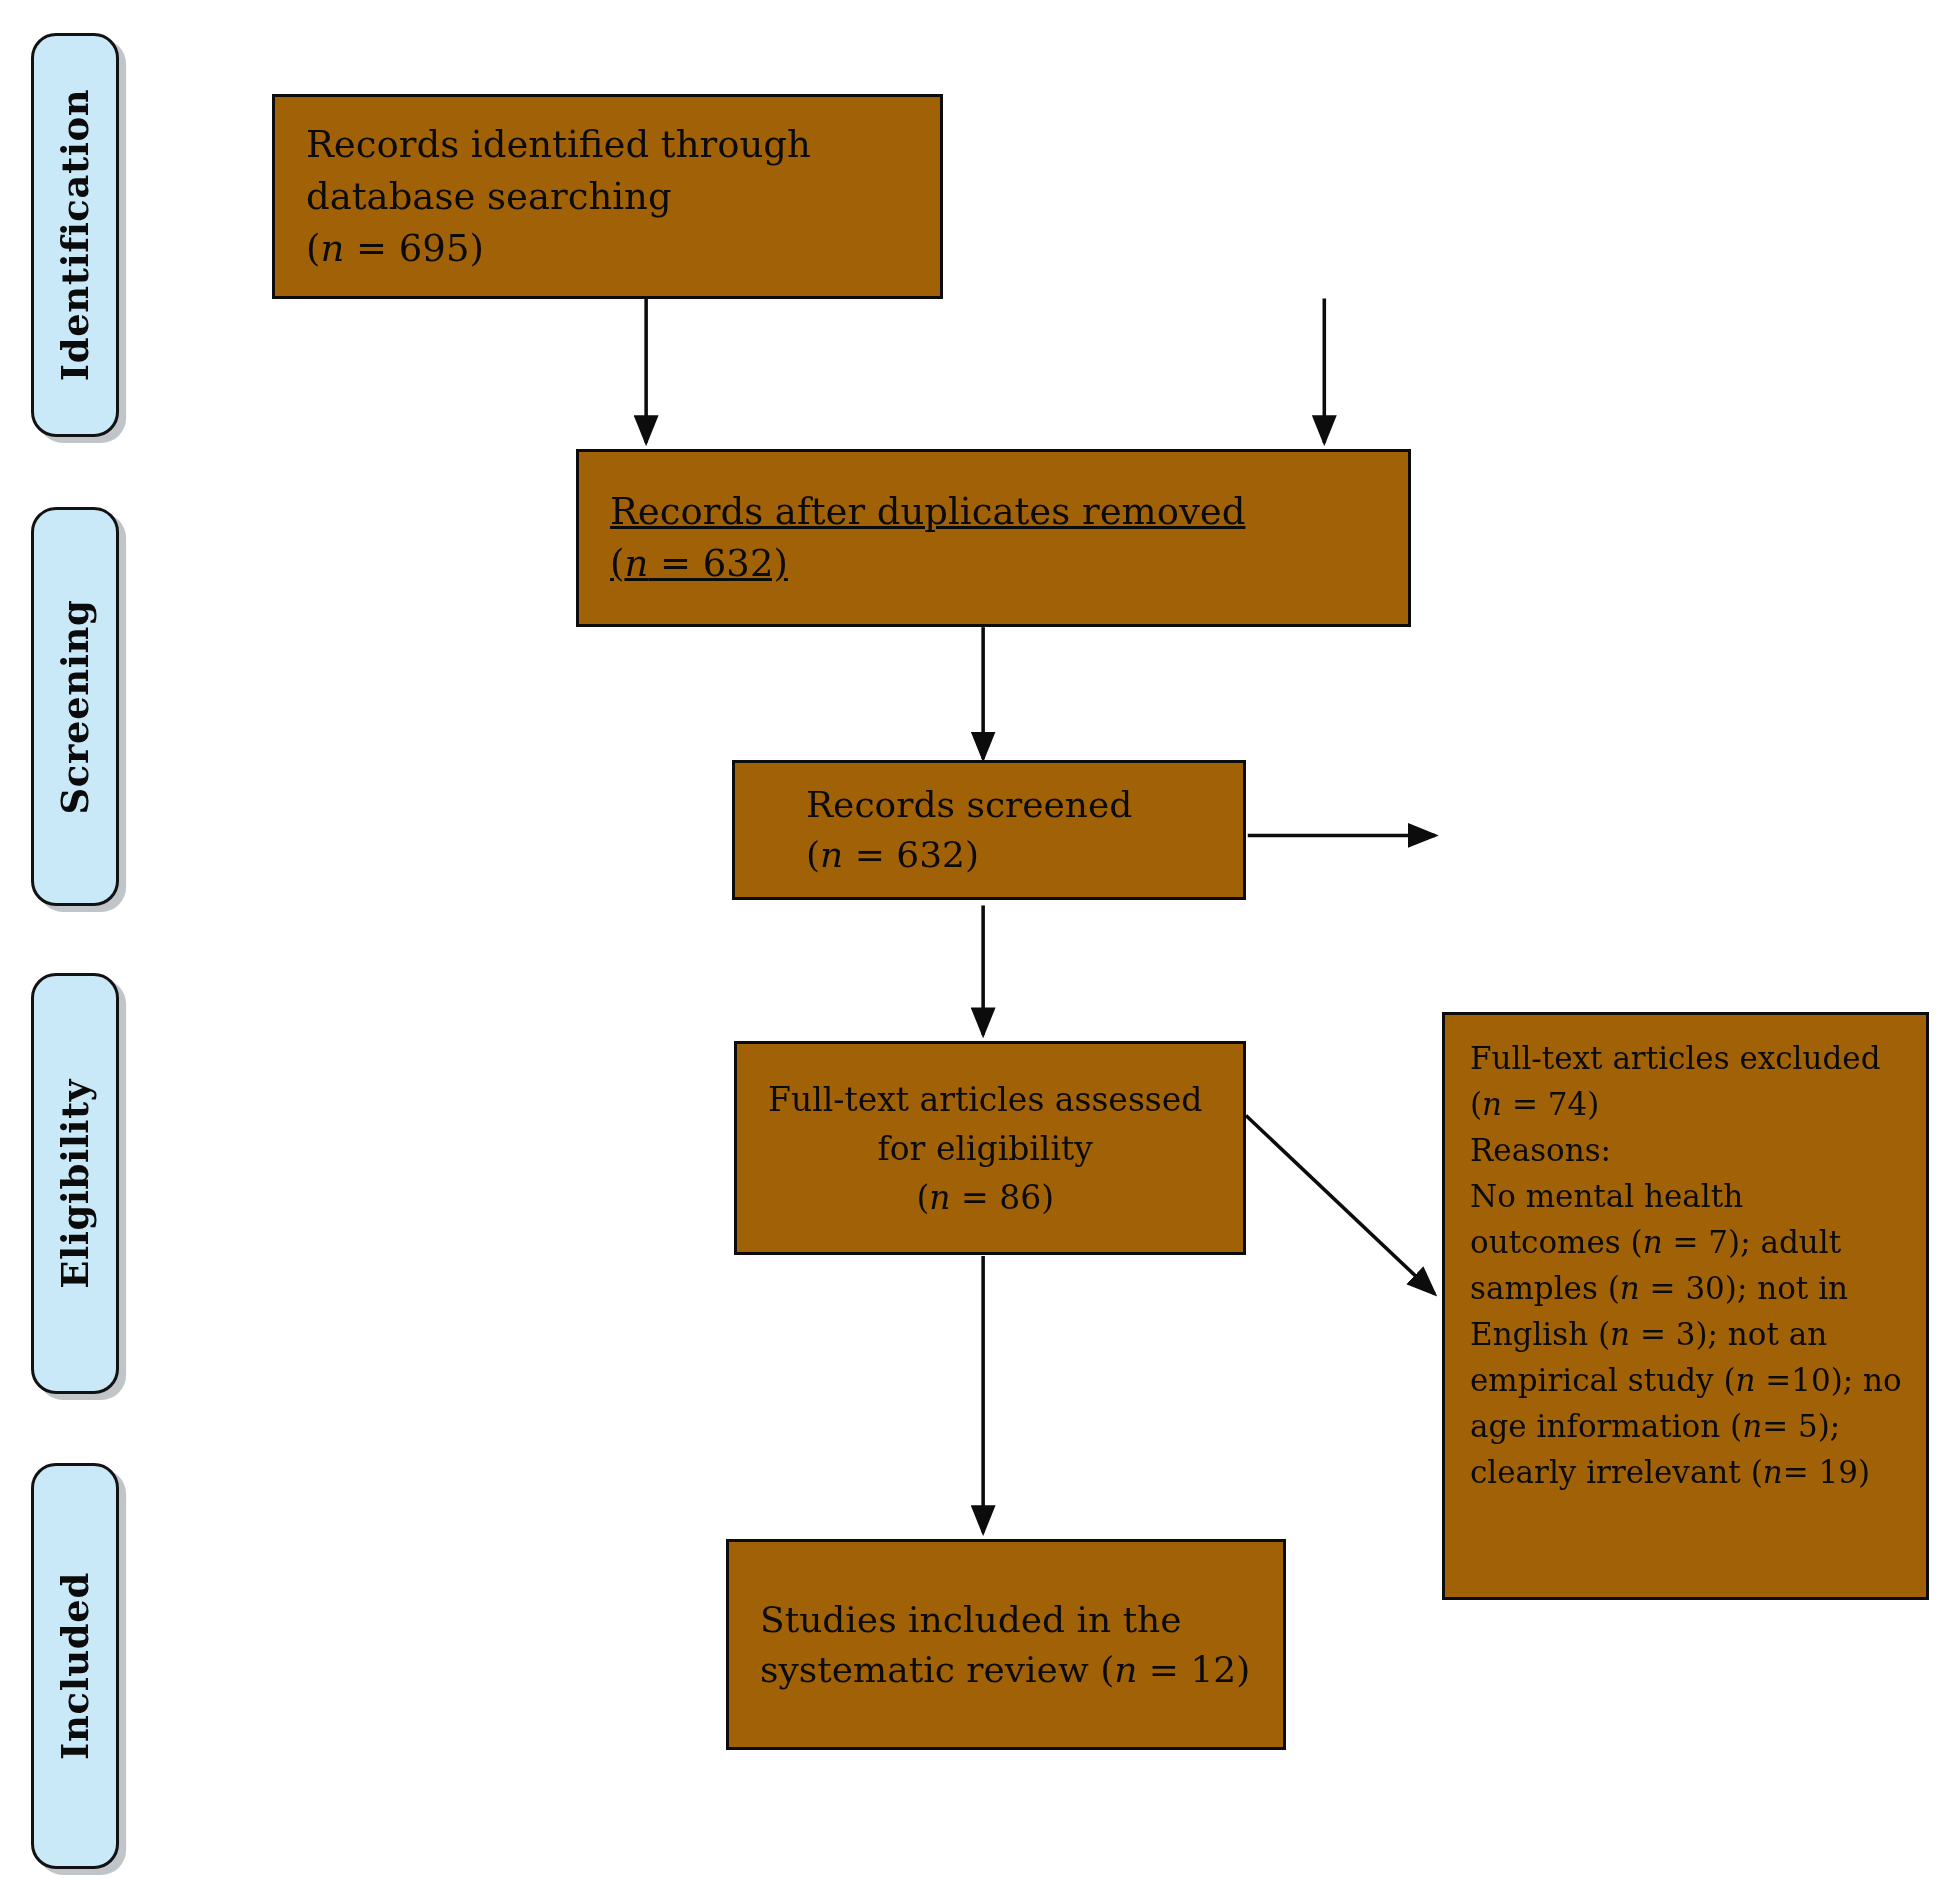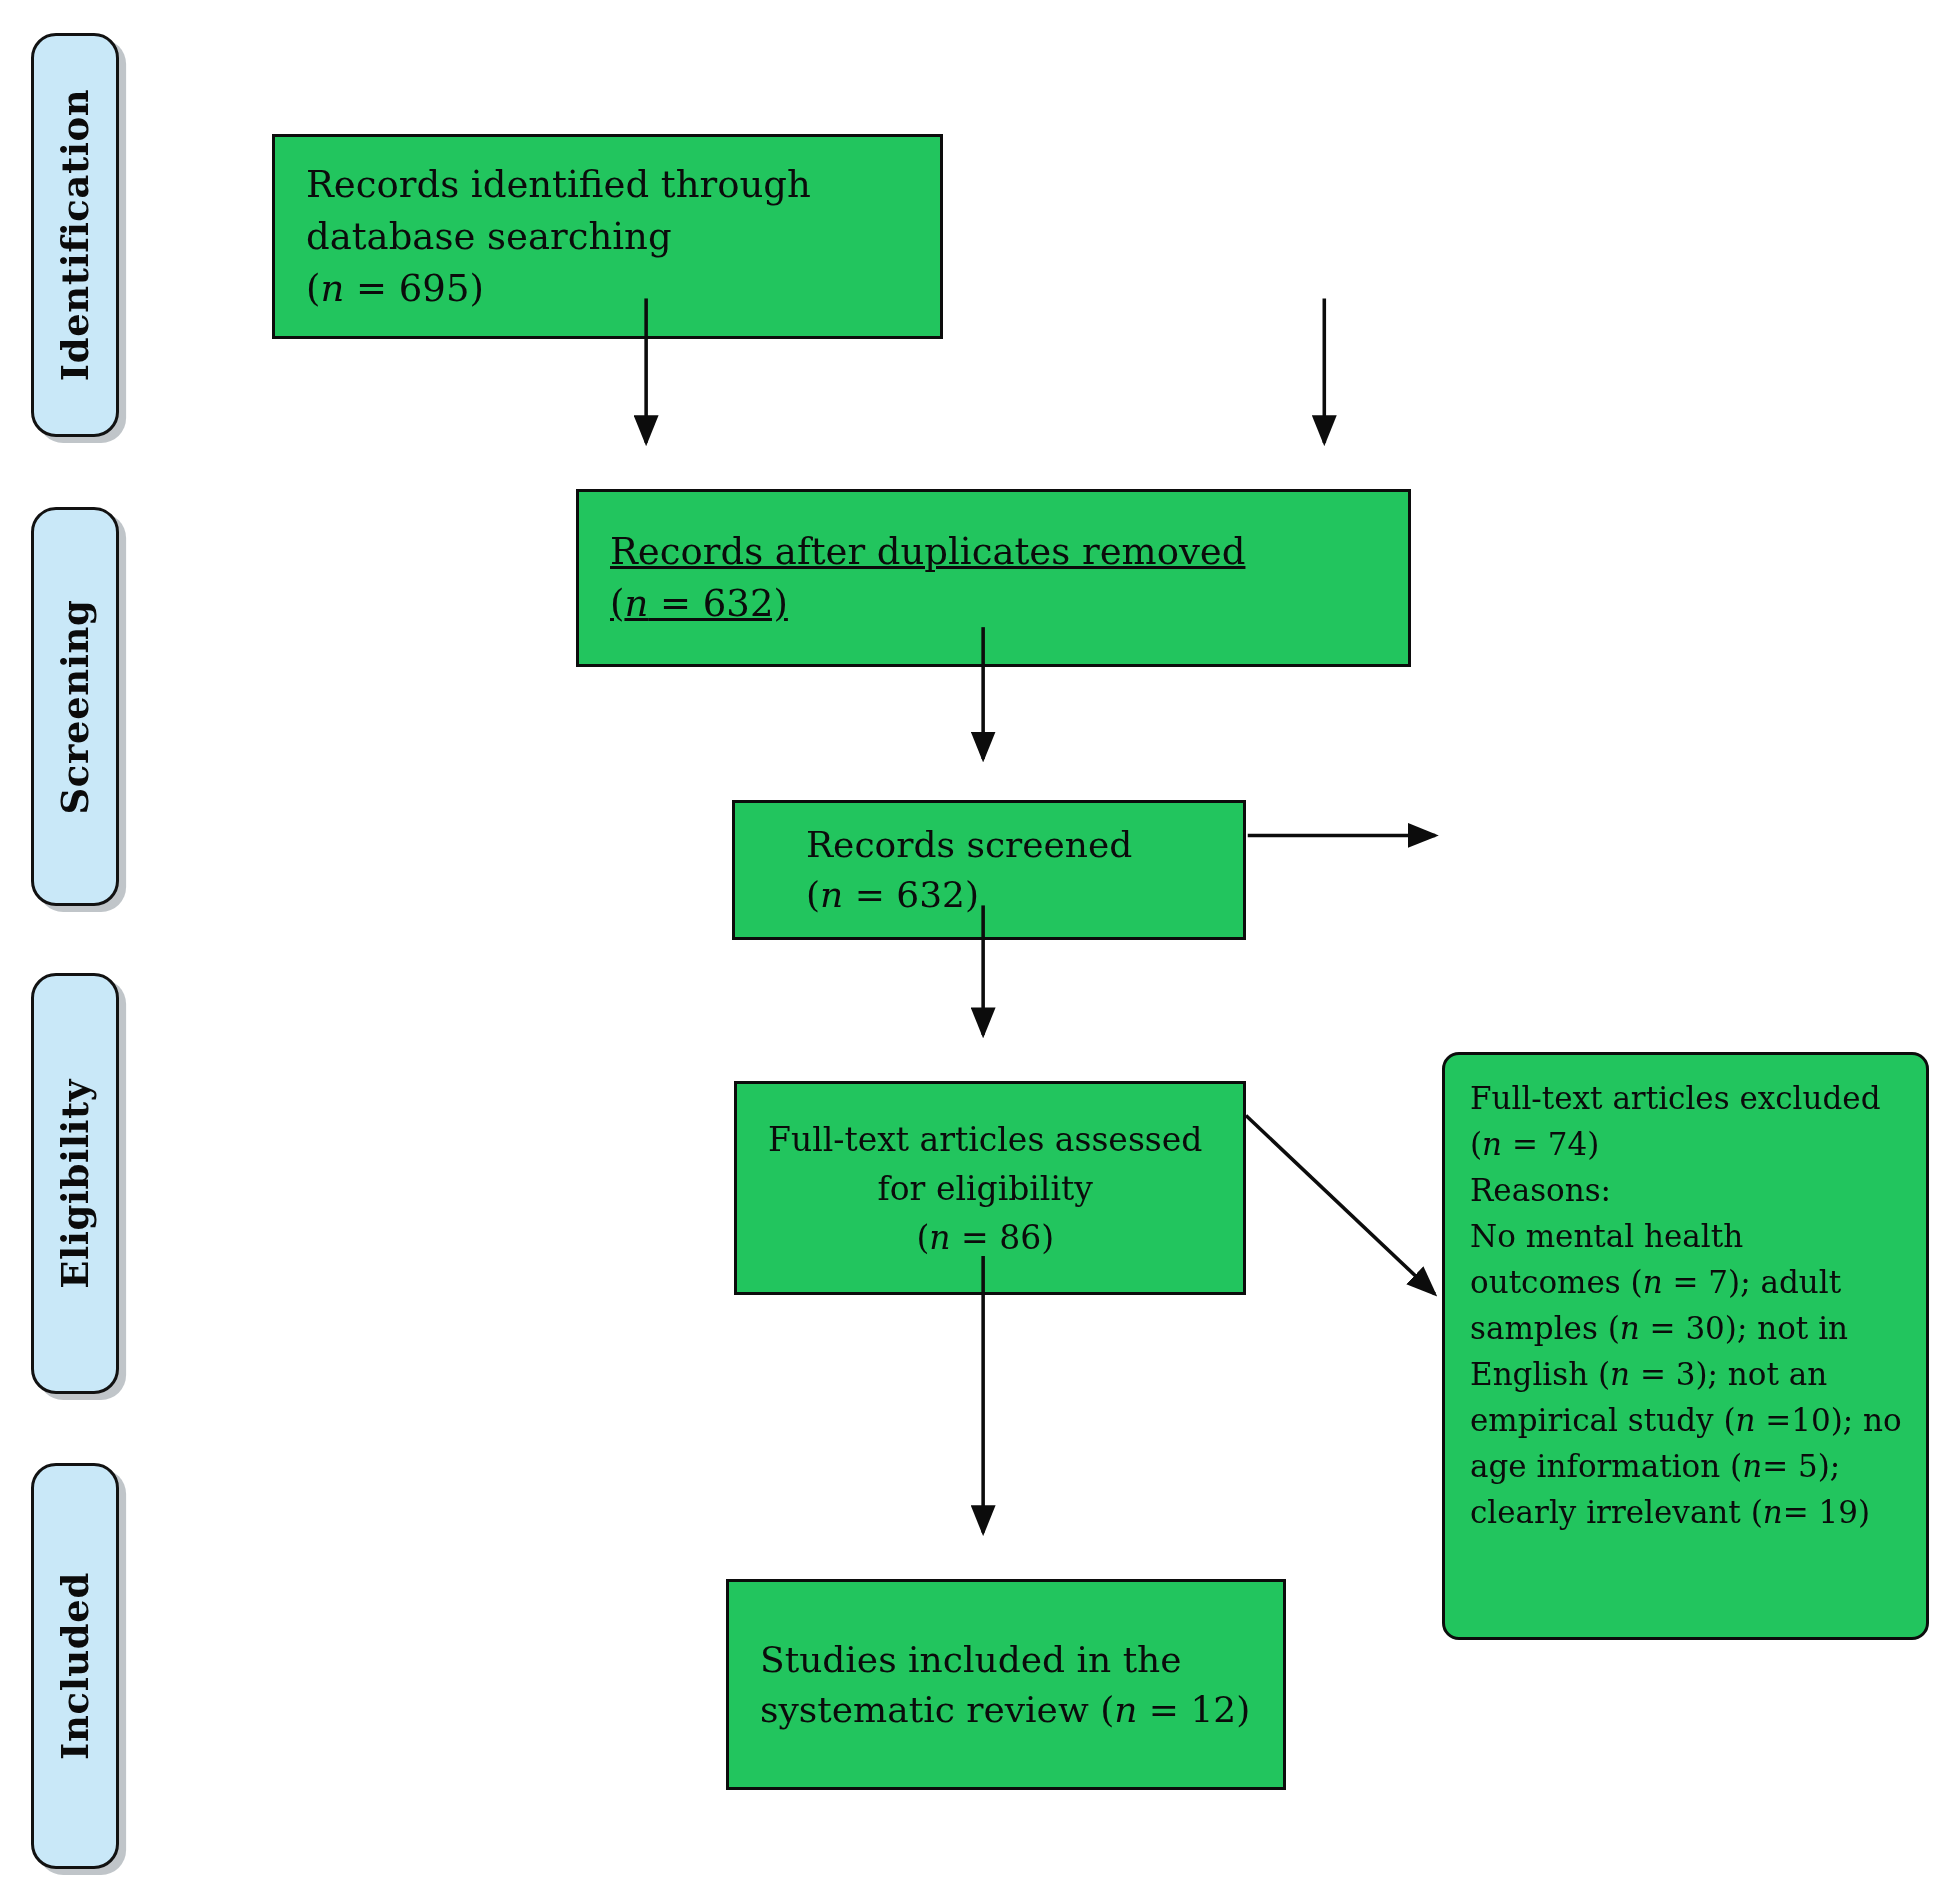--- a/index.html
+++ b/index.html
@@ -41,46 +41,45 @@
   }
   #stage-identification { top: 33px;   height: 404px; }
   #stage-screening      { top: 507px;  height: 399px; }
   #stage-eligibility    { top: 973px; height: 421px; }
   #stage-included       { top: 1463px; height: 406px; }
 
   
   .box {
     position: absolute;
     border: 3.6px solid #0c0c0c;
-    background: #22c55e;
+    background: #a16207;
     box-sizing: border-box;
     display: flex;
     align-items: center;
-    margin-top: 40px;
   }
   .box .box-text {
     padding: 0 18px 0 31px;
     font-size: 37px;
     line-height: 52px;
     white-space: nowrap;
   }
   .box .box-text i { font-style: italic; }
 
   .b1 { left: 272px;  top: 94px;  width: 671px; height: 205px; }
   .b2 { left: 1045px; top: 94px;  width: 670px; height: 205px; }
   .b3 { left: 576px;  top: 449px;  width: 835px; height: 178px; text-decoration: underline; }
   .b4 { left: 732px; top: 760px; width: 514px;  height: 140px; padding-left: 40px; }
   .b5 { left: 1442px; top: 766px; width: 487px;  height: 140px; }
   .b6 { left: 734px; top: 1041px; width: 512px;  height: 214px; }
   .b7 { left: 1442px; top: 1012px; width: 487px;  height: 588px; }
   .b8 { left: 726px; top: 1539px; width: 560px;  height: 211px; }
 
   .b4 .box-text, .b5 .box-text, .b8 .box-text { font-size: 36px; line-height: 50px; }
   .b6 .box-text { font-size: 33px; line-height: 49px; text-align: center; }
-  .b7 { align-items: flex-start; border-radius: 17px; }
+  .b7 { align-items: flex-start; }
   .b7 .box-text { font-size: 31px; line-height: 46px; padding: 20px 12px 0 25px; }
 
   
   .arrows {
     position: absolute;
     left: 0; top: 0;
     width: 1955px;
     height: 1885px;
     pointer-events: none;
   }

